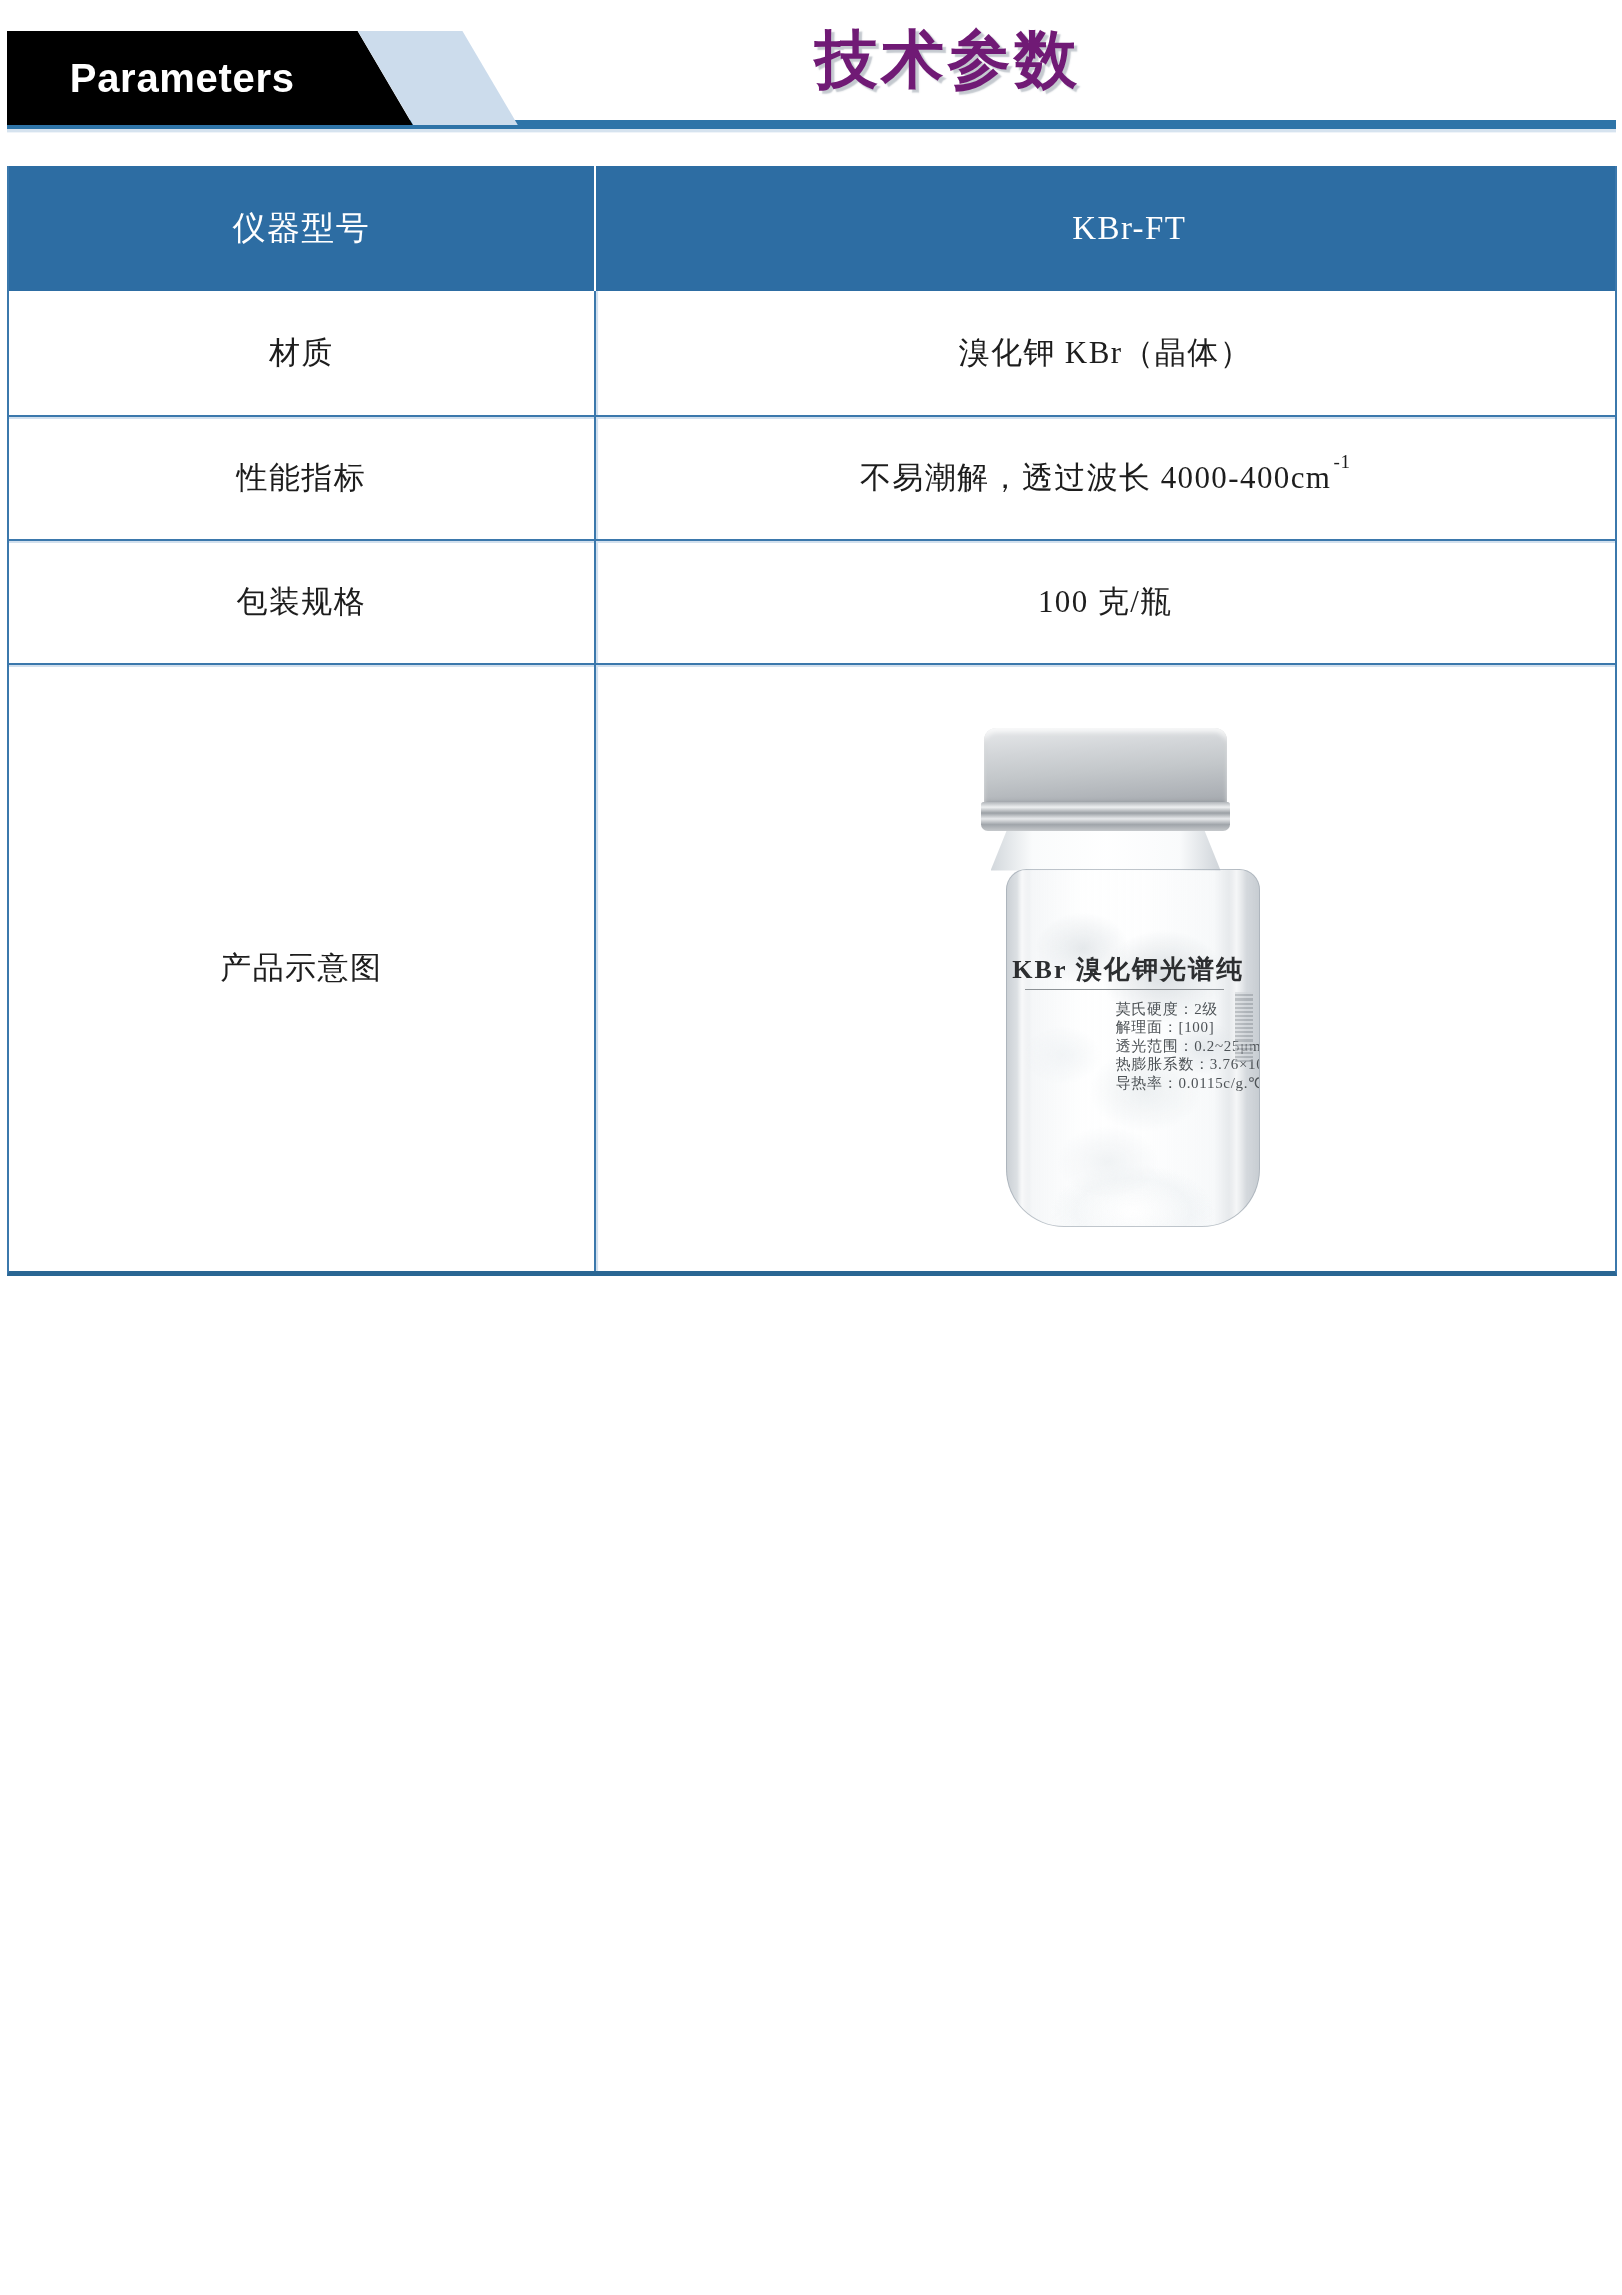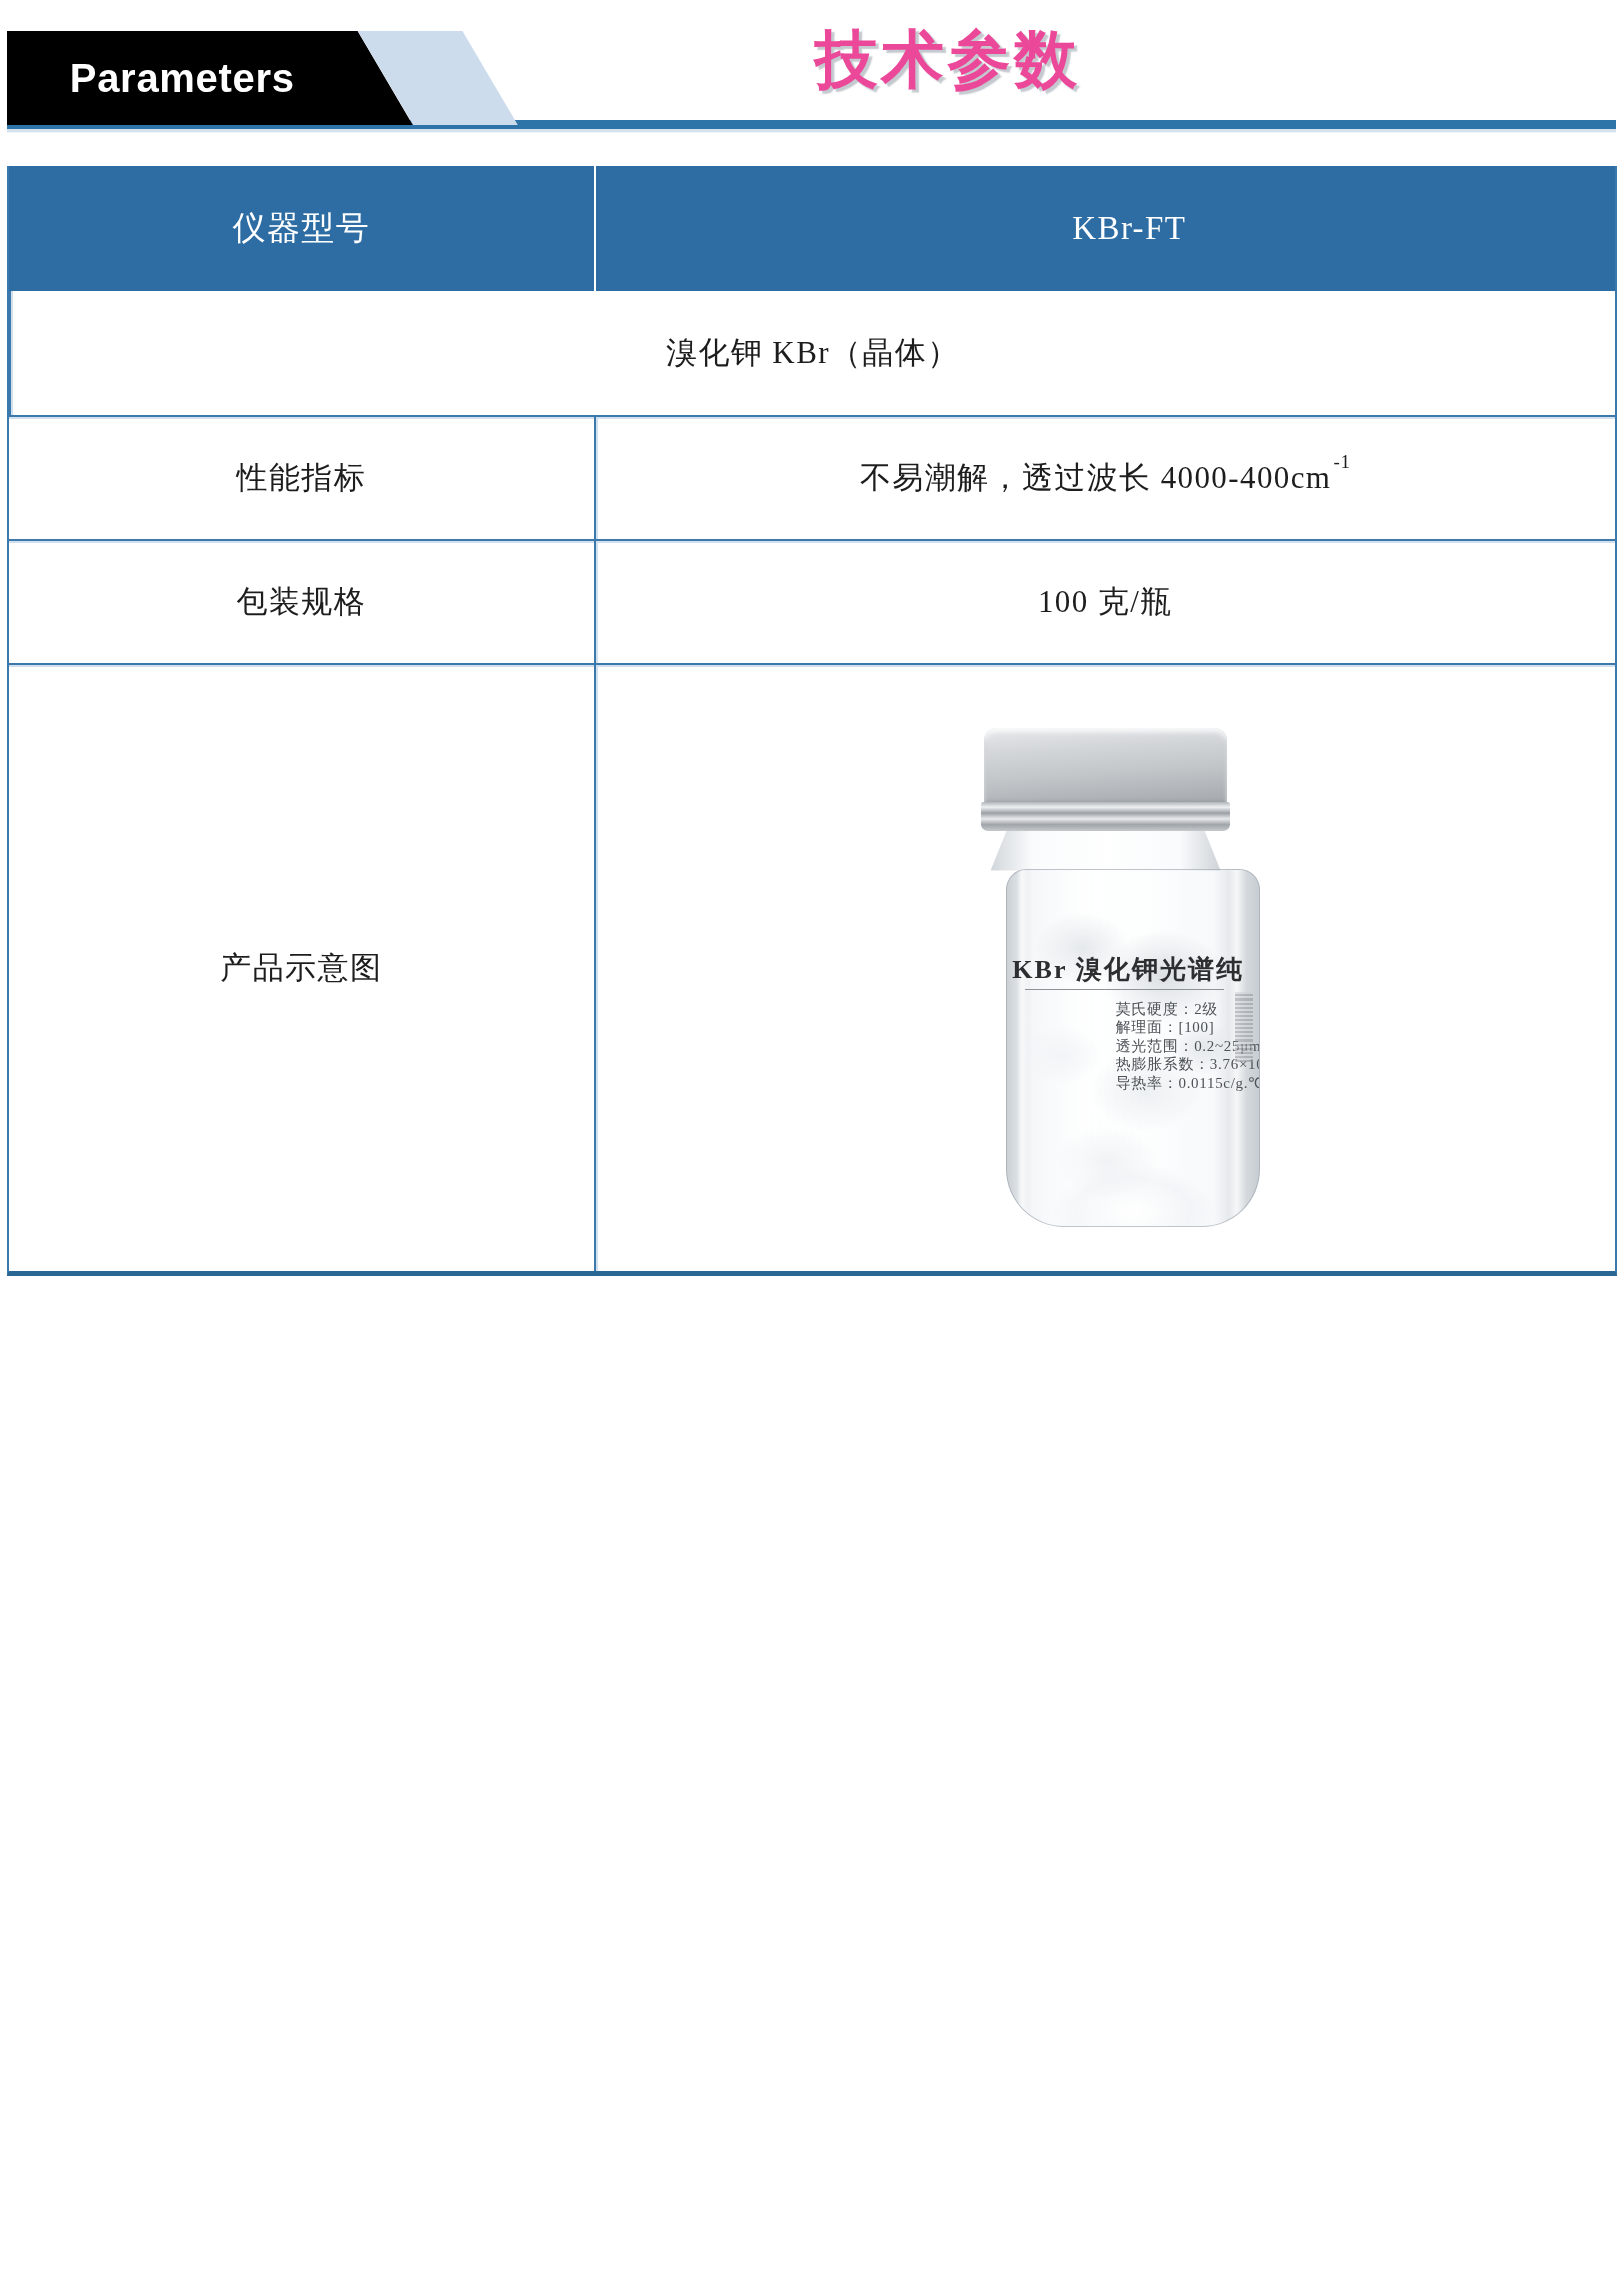--- a/index.html
+++ b/index.html
@@ -22,21 +22,21 @@
   .ribbon-dark .banner-text{
     padding-left:63px;color:#ffffff;font-size:40px;font-weight:bold;
     letter-spacing:0.7px;text-shadow:1.4px 2.1px 2.7px rgba(0,0,0,.30);
   }
   .ribbon-light{
     position:absolute;left:351px;top:0;width:160px;height:94px;background:#ccdcec;
     clip-path:polygon(0 0,65.4% 0,100% 100%,34.6% 100%);
   }
   .page-title{
     position:absolute;left:684px;top:15px;width:527px;margin:0;
-    text-align:center;font-size:63px;font-weight:bold;color:#ec4899;
+    text-align:center;font-size:63px;font-weight:bold;color:#701a75;
     letter-spacing:3.4px;line-height:89px;
     text-shadow:3.4px 3.4px 1.4px rgba(125,135,148,.45);
   }
   
   .spec-table{
     position:absolute;left:6.8px;top:166px;width:1610px;box-sizing:border-box;
     border-left:2.1px solid #3b78ac;border-right:2.1px solid #3b78ac;
     border-bottom:5.5px solid #2a6693;
   }
   .trow{display:flex;width:100%;box-sizing:border-box;}
@@ -129,20 +129,21 @@
   <h1 class="page-title">技术参数</h1>
 
   <div class="spec-table">
 
     <div class="trow trow-header">
       <div class="cell cell-label">仪器型号</div>
       <div class="cell cell-value">KBr-FT</div>
     </div>
 
     <div class="trow trow-body">
+      <div class="cell cell-label">材质</div>
       <div class="cell cell-value">溴化钾 KBr（晶体）</div>
     </div>
 
     <div class="trow trow-body">
       <div class="cell cell-label">性能指标</div>
       <div class="cell cell-value">
         <span>不易潮解，透过波长 4000-400cm</span>
           <span class="sup">-1</span>
       </div>
     </div>

